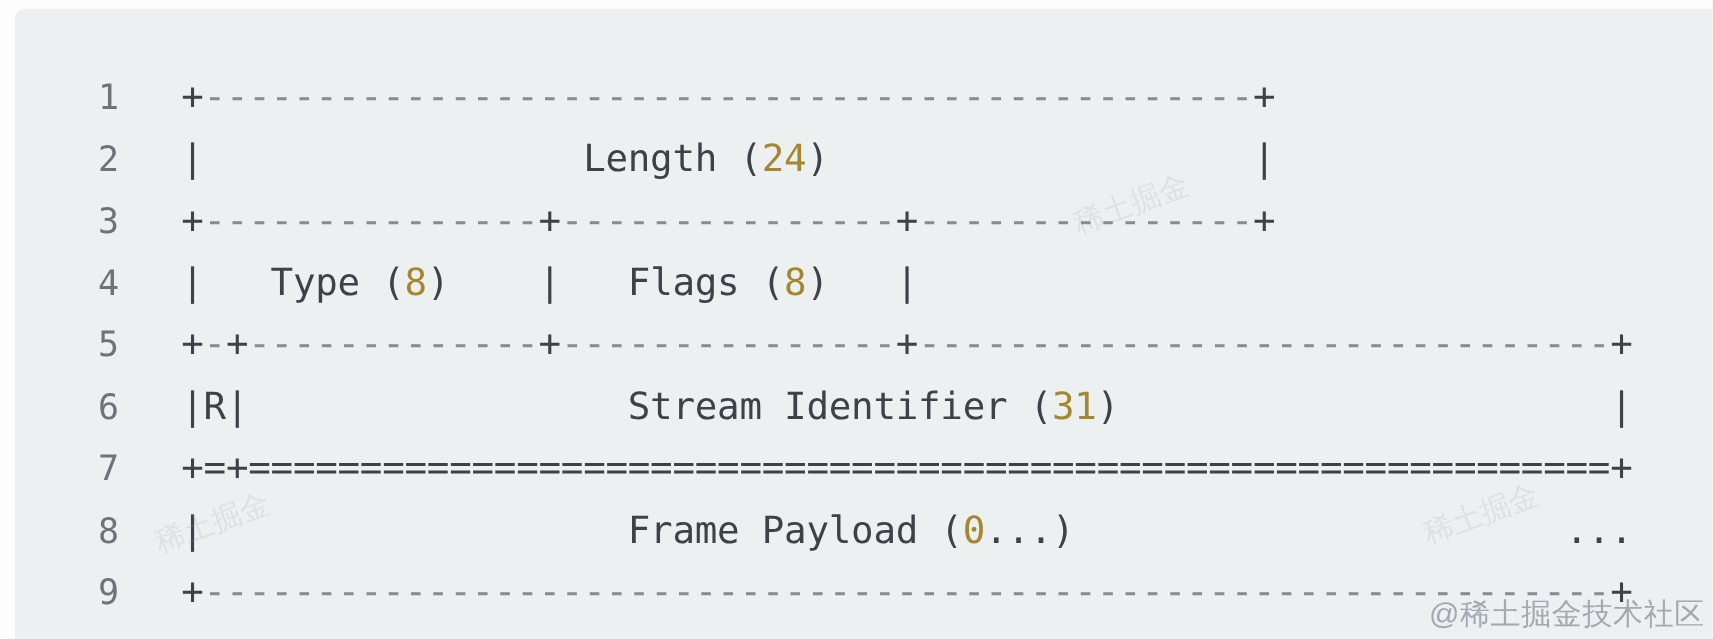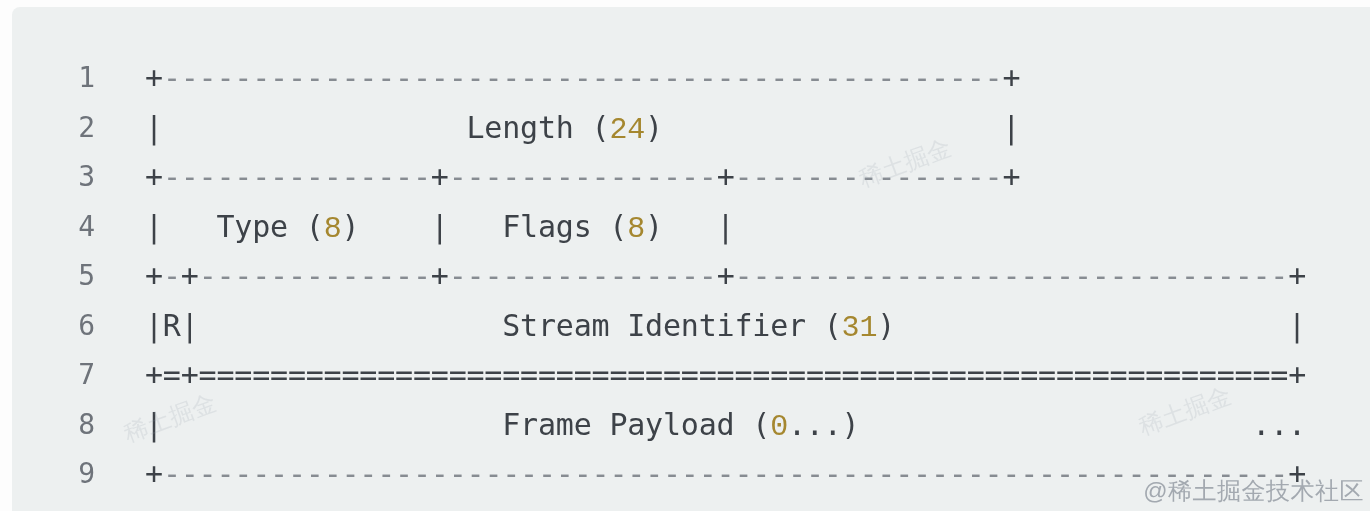--- a/index.html
+++ b/index.html
@@ -45,21 +45,21 @@
     flex: 0 0 auto;
     user-select: none;
   }
   .code {
     margin-left: 50px;
     color: #3d4248;
     flex: 0 0 auto;
   }
   .tok-p { color: #3d4248; }
   .tok-d { color: #878c92; }
-  .tok-n { color: #a5872f; font-family: Liberation Mono, monospace; }
+  .tok-n { color: #a5872f; }
   .corner-watermark {
     position: absolute;
     right: 6px;
     bottom: 4px;
     font-size: 24px;
     color: #a3a9b0;
     letter-spacing: 0.5px;
   }
   .diag-watermark {
     position: absolute;

